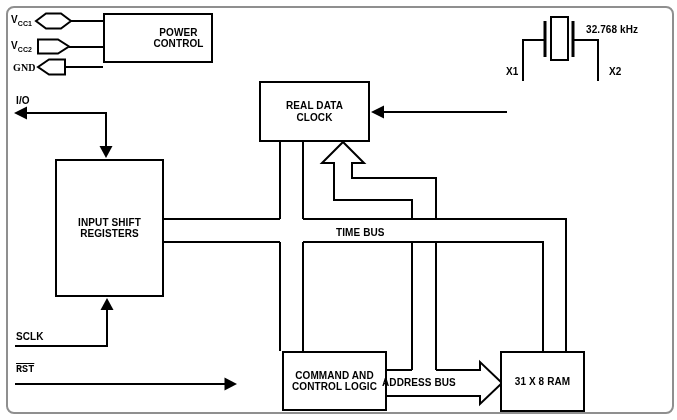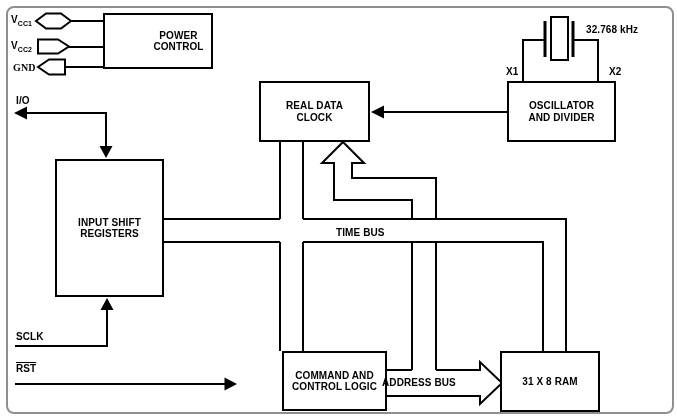--- a/index.html
+++ b/index.html
@@ -19,21 +19,21 @@
     border:2px solid #000; z-index:2;
     display:flex; align-items:center; justify-content:center;
     text-align:center; font-weight:bold; font-size:10px; line-height:11.5px;
     white-space:pre-line; letter-spacing:0.1px;
   }
   .lbl {
     position:absolute; z-index:3; font-weight:bold; font-size:10px;
     line-height:12px; white-space:nowrap; letter-spacing:0.1px;
   }
   .lbl sub { font-size:7px; line-height:7px; }
-  .ovl { text-decoration:overline; }
+  .ovl { text-decoration:overline;font-family:Liberation Mono, monospace; }
 </style>
 </head>
 <body>
 
 <div id="canvas">
   <div id="frame"></div>
 
   <svg id="wires" width="677" height="420" viewBox="0 0 677 420">
 
     <g>
@@ -88,31 +88,29 @@
     <g>
       <path d="M412,219 V200 H334 V163 H322 L343,142 L364,163 H352 V178 H436 V219" stroke="#000" stroke-width="2" fill="none"></path>
       <path d="M412,242 V370 M436,242 V370" stroke="#000" stroke-width="2" fill="none"></path>
     </g>
 
     <g>
       <path d="M341,370 H412 M436,370 H480 V362 L502,383 L480,404 V396 H341" stroke="#000" stroke-width="2" fill="none"></path>
     </g>
   </svg>
 
-  <div class="block" style="left:103px; top:13px; width:110px; height:56px;padding-left:41px;">POWER
+  <div class="block" style="left:103px; top:13px; width:110px; height:50px;padding-left:41px;">POWER
 CONTROL</div>
   <div class="block" style="left:259px; top:81px; width:111px; height:61px;">REAL DATA
 CLOCK</div>
-  <div class="block" style="left:507px; top:81px; width:109px; height:61px;">OSCILLATOR
-AND DIVIDER</div>
   <div class="block" style="left:55px; top:159px; width:109px; height:138px;">INPUT SHIFT
 REGISTERS</div>
   <div class="block" style="left:238px; top:351px; width:105px; height:60px;margin-left:44px;">COMMAND AND
 CONTROL LOGIC</div>
-  <div class="block" style="left:500px; top:351px; width:100px; height:61px;">31 X 8 RAM</div>
+  <div class="block" style="left:500px; top:351px; width:85px; height:61px;">31 X 8 RAM</div>
 
   <div class="lbl" style="left:11px; top:14px;"><span>V</span><sub>CC1</sub></div>
   <div class="lbl" style="left:11px; top:40px;"><span>V</span><sub>CC2</sub></div>
   <div class="lbl" style="left:13px; top:62px;font-family:Liberation Serif, serif;">GND</div>
   <div class="lbl" style="left:16px; top:95px;">I/O</div>
   <div class="lbl" style="left:16px; top:331px;">SCLK</div>
   <div class="lbl" style="left:16px; top:363px;"><span class="ovl">RST</span></div>
   <div class="lbl" style="left:506px; top:66px;">X1</div>
   <div class="lbl" style="left:609px; top:66px;">X2</div>
   <div class="lbl" style="left:586px; top:24px;">32.768 kHz</div>

